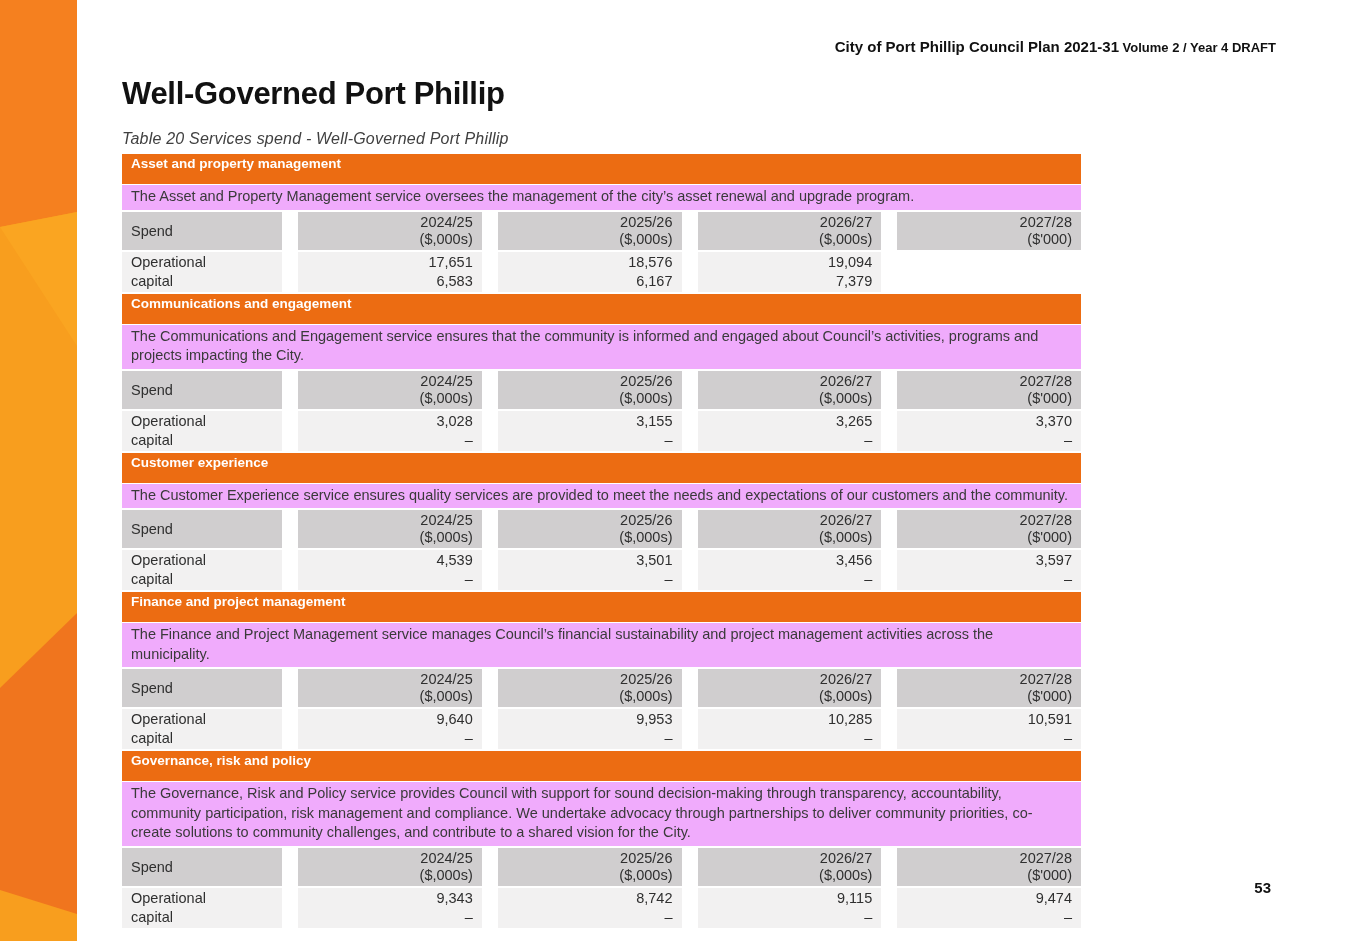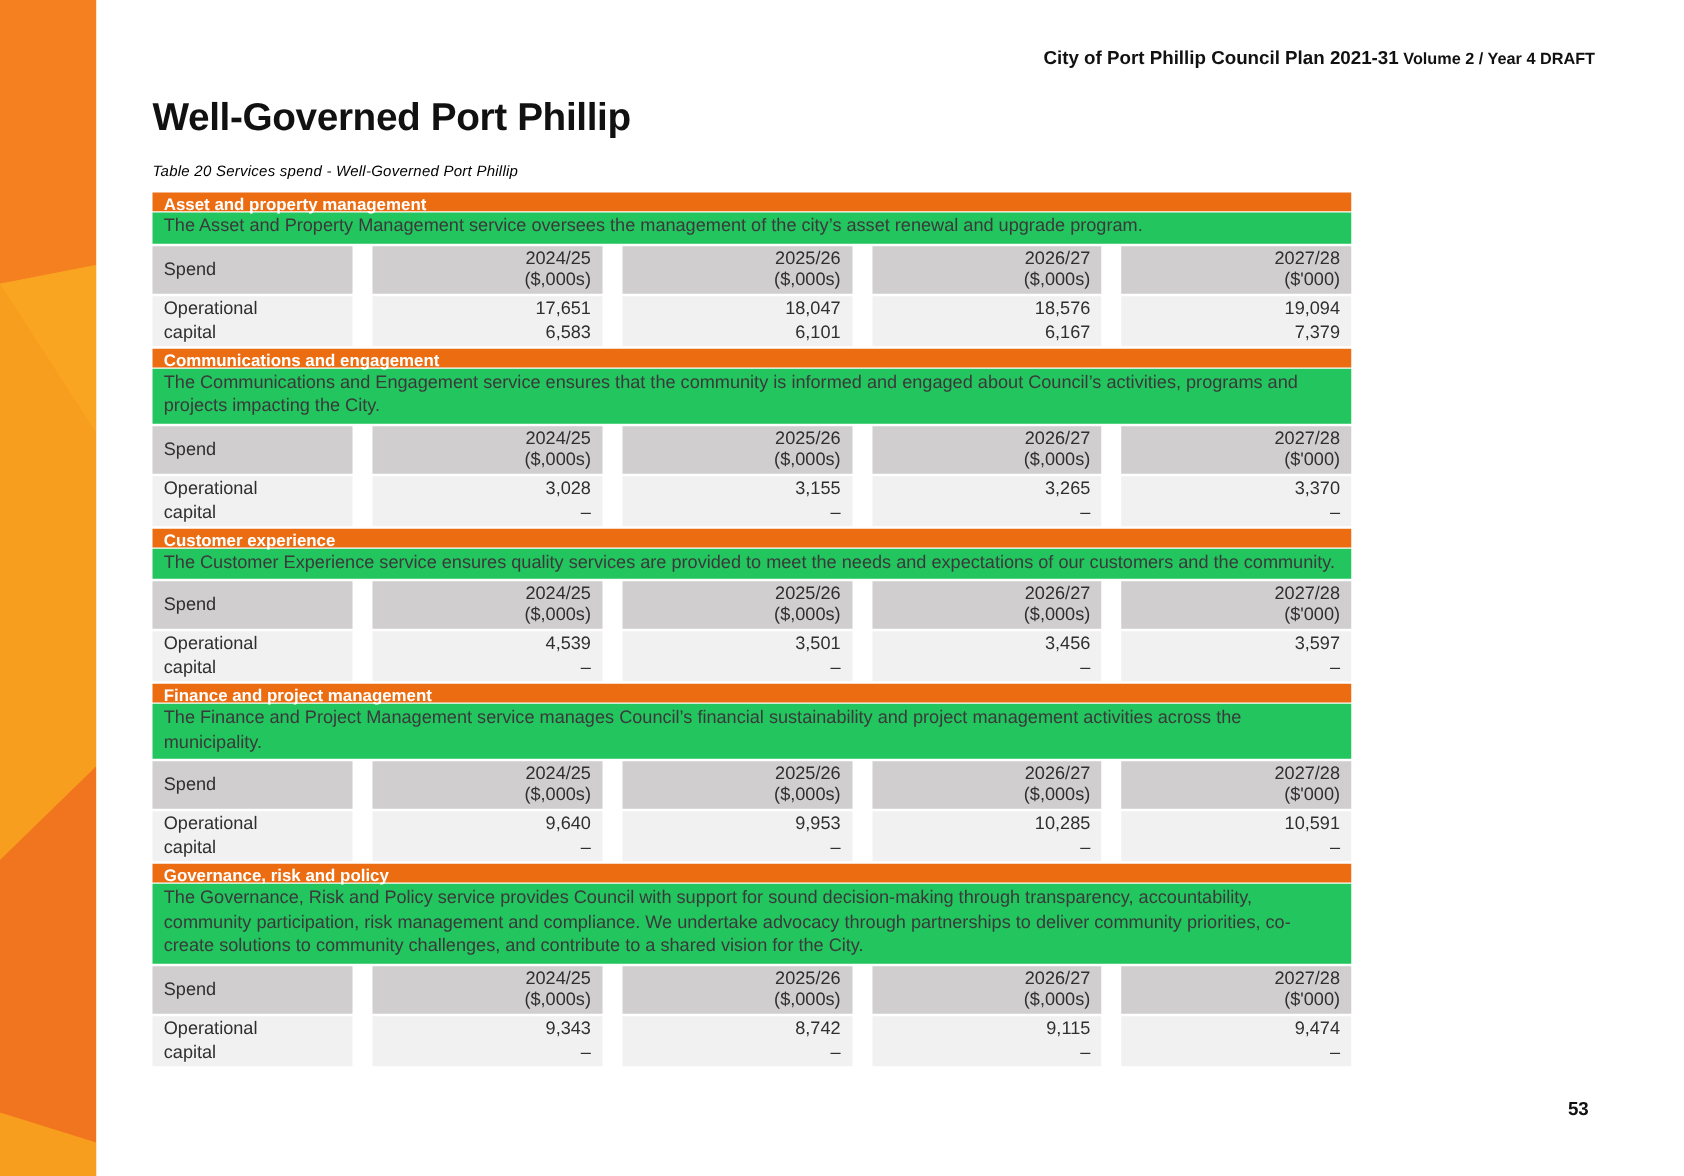--- a/index.html
+++ b/index.html
@@ -23,36 +23,36 @@
   .doc-header { position:absolute; top:38px; right:71px; text-align:center; color:#111; white-space:nowrap; }
   .doc-header .hd-main   { font-weight:bold; font-size:15px; }
   .doc-header .hd-suffix { font-weight:bold; font-size:13px; }
 
   h1.page-title {
     position:absolute; left:122px; top:76px;
     font-size:31px; font-weight:bold; color:#111; letter-spacing:-0.3px;
   }
   .table-caption {
     position:absolute; left:122px; top:130px;
-    font-style:italic; font-size:12px; color:#000000; letter-spacing:0.2px;
+    font-style:italic; font-size:16px; color:#404040; letter-spacing:0.2px;
   }
   .page-number { position:absolute; top:879px; right:76px; font-weight:bold; font-size:15px; color:#111; }
 
   
   .content { position:absolute; left:122px; top:154px; width:959px; }
 
   section.service { margin:0; }
   .bar {
     background:#ec6c12; color:#fff;
     font-weight:bold; font-size:13.5px;
-    height:15px; line-height:19px;
+    height:30px; line-height:19px;
     padding:0 9px; margin-bottom:1px;
   }
   .desc {
-    background:#22c55e;
+    background:#f0abfc;
     font-size:14.5px; line-height:19.5px; color:#3a3a3a;
     padding:2px 9px 3px 9px;
     margin-bottom:2px;
   }
   .thead, .tbody {
     display:grid;
     grid-template-columns:160px 1fr 1fr 1fr 1fr;
     column-gap:5px;
     margin-bottom:2px;
     background:#fff;
@@ -112,24 +112,20 @@
     <div class="tbody">
       <div class="bcell label">
         <div>Operational</div>
         <div>capital</div>
       </div>
       <div class="bcell val">
         <div>17,651</div>
         <div>6,583</div>
       </div>
       <div class="bcell val">
-        <div>18,047</div>
-        <div>6,101</div>
-      </div>
-      <div class="bcell val">
         <div>18,576</div>
         <div>6,167</div>
       </div>
       <div class="bcell val">
         <div>19,094</div>
         <div>7,379</div>
       </div>
     </div>
   </section>
 

